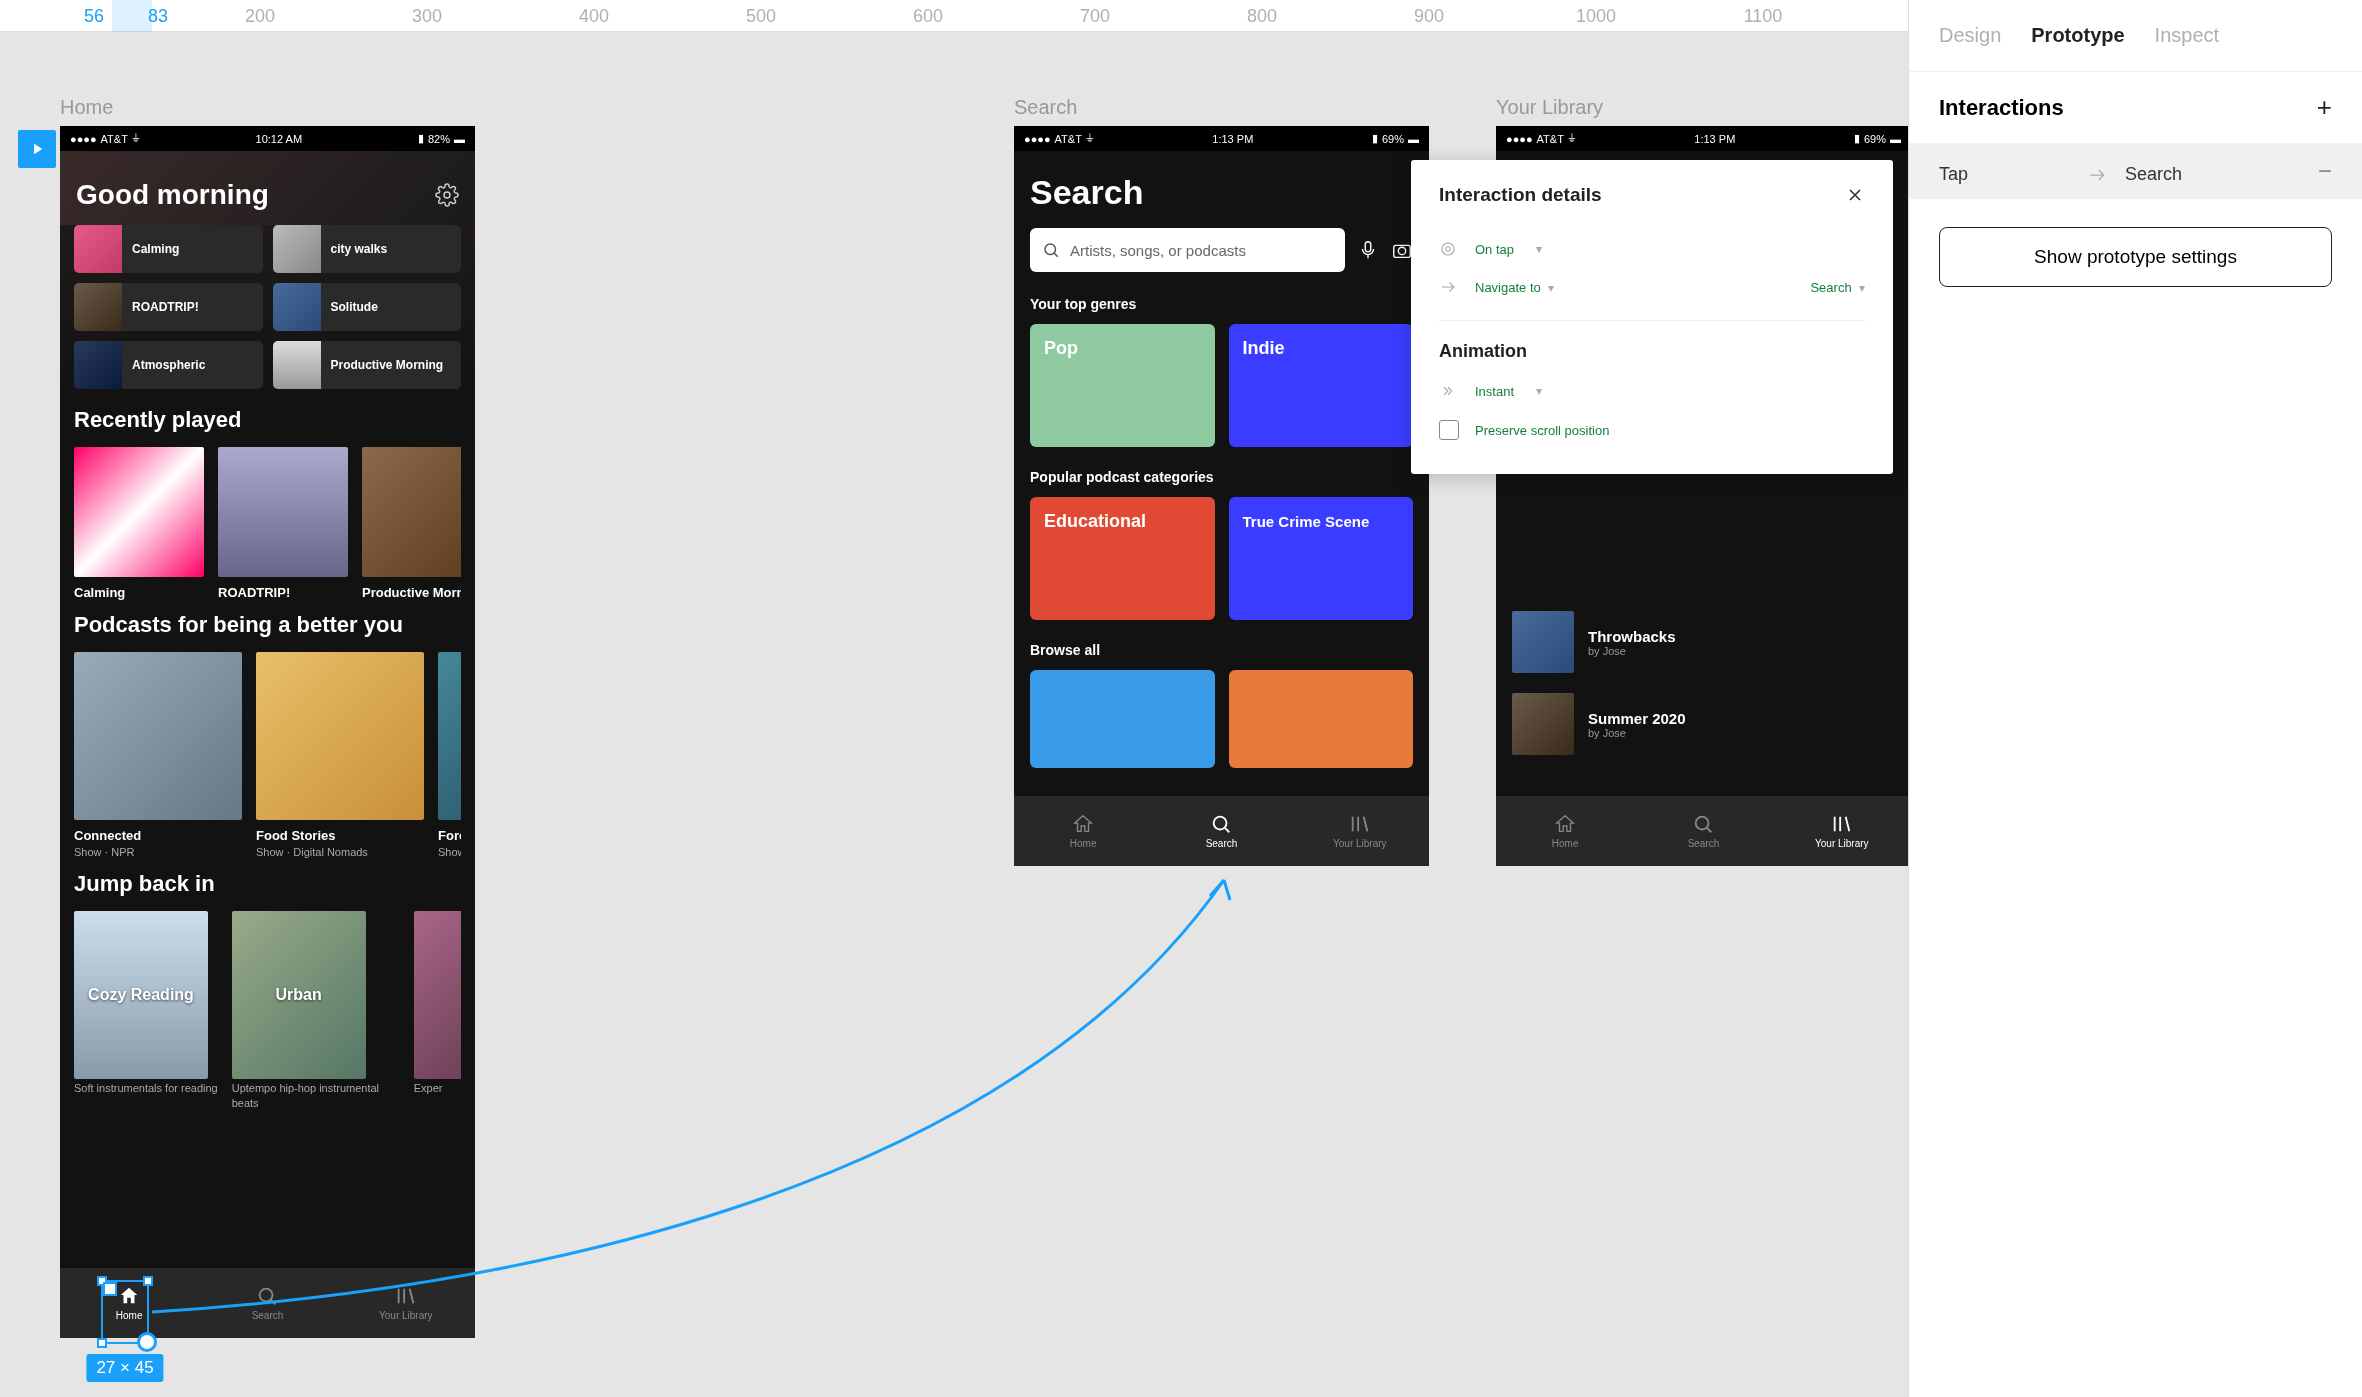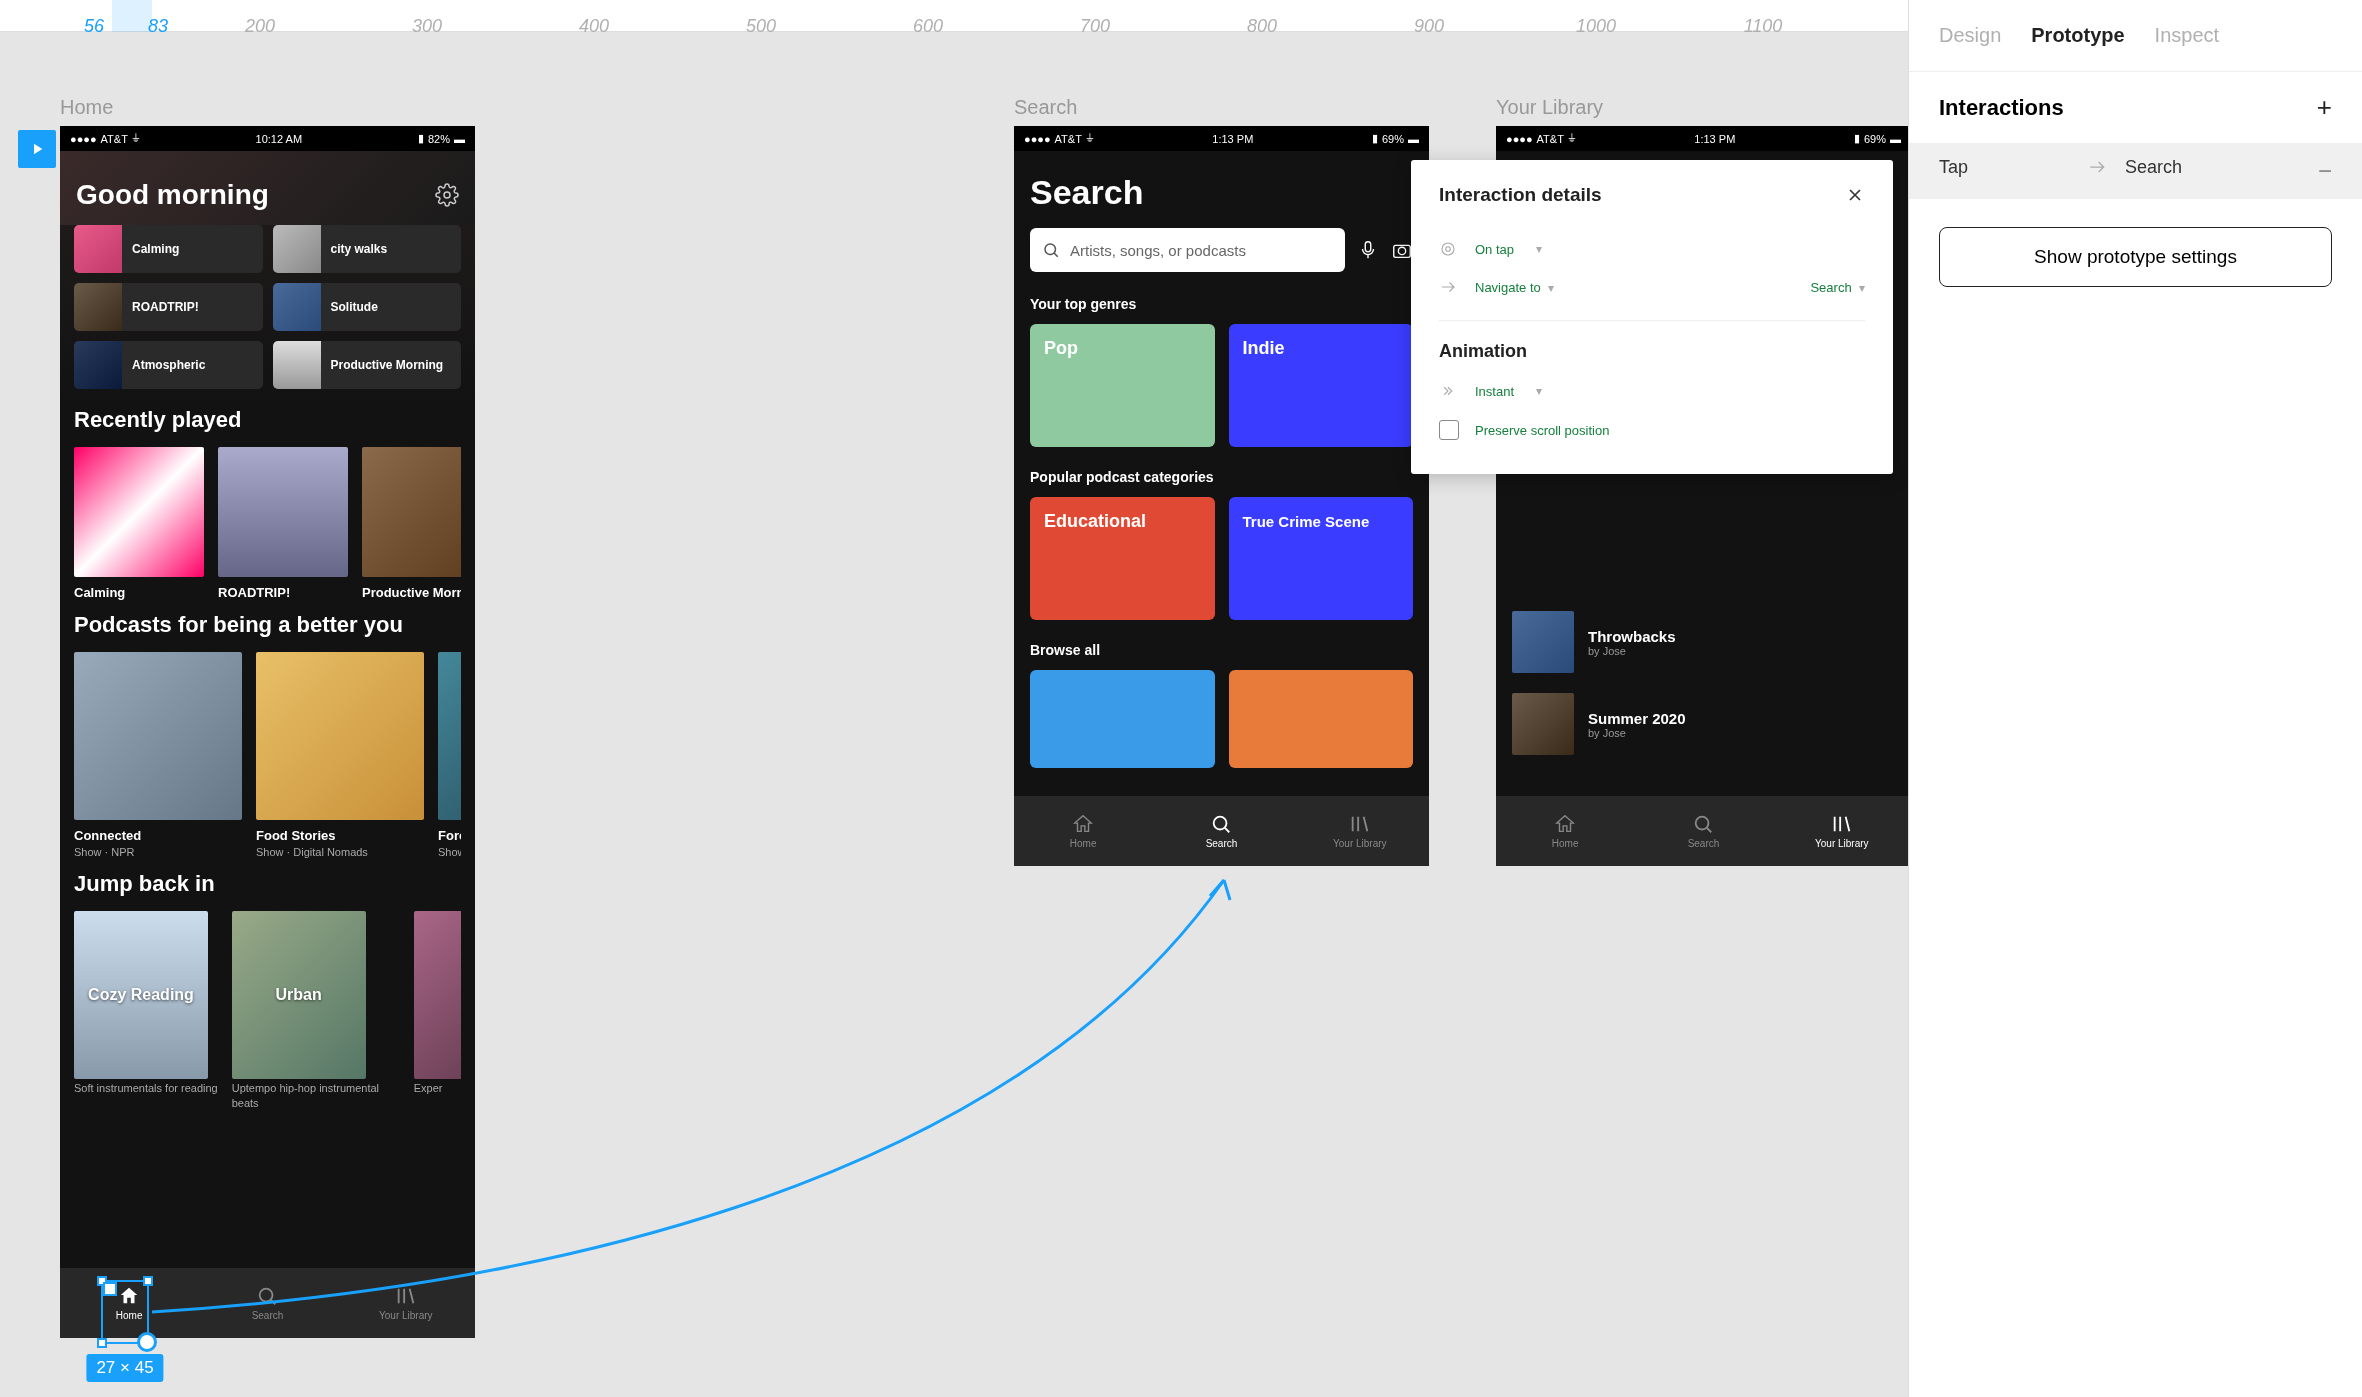--- a/index.html
+++ b/index.html
@@ -18,25 +18,24 @@
   top: 0;
   left: 0;
   right: 454px;
   height: 32px;
   background: #ffffff;
   border-bottom: 1px solid #ddd;
   z-index: 5;
 }
 .ruler-tick {
   position: absolute;
-  top: 16px;
+  top: 6px;
   font-size: 18px;
   color: #b0b0b0;
   transform: translateX(-50%);
-  font-style: italic;
 }
 .ruler-tick.active { color: #18a0fb; font-weight: 500; }
 .ruler-sel {
   position: absolute;
   top: 0;
   height: 32px;
   background: rgba(24,160,251,0.15);
 }
 
 
@@ -334,21 +333,21 @@
 .rp-section-head {
   display: flex;
   justify-content: space-between;
   align-items: center;
   padding: 20px 30px;
 }
 .rp-section-head h4 { font-size: 22px; font-weight: 700; }
 .rp-plus { font-size: 26px; color: #222; cursor: pointer; }
 .rp-interaction-row {
   display: flex;
-  align-items: flex-start;
+  align-items: flex-end;
   padding: 14px 30px;
   background: #f0f0f0;
   gap: 18px;
 }
 .rp-trigger { font-size: 18px; color: #333; width: 130px; }
 .rp-arrow { color: #aaa; width: 20px; }
 .rp-dest { font-size: 18px; color: #333; flex: 1; }
 .rp-minus { font-size: 24px; color: #888; }
 .rp-proto-btn {
   margin: 28px 30px;

